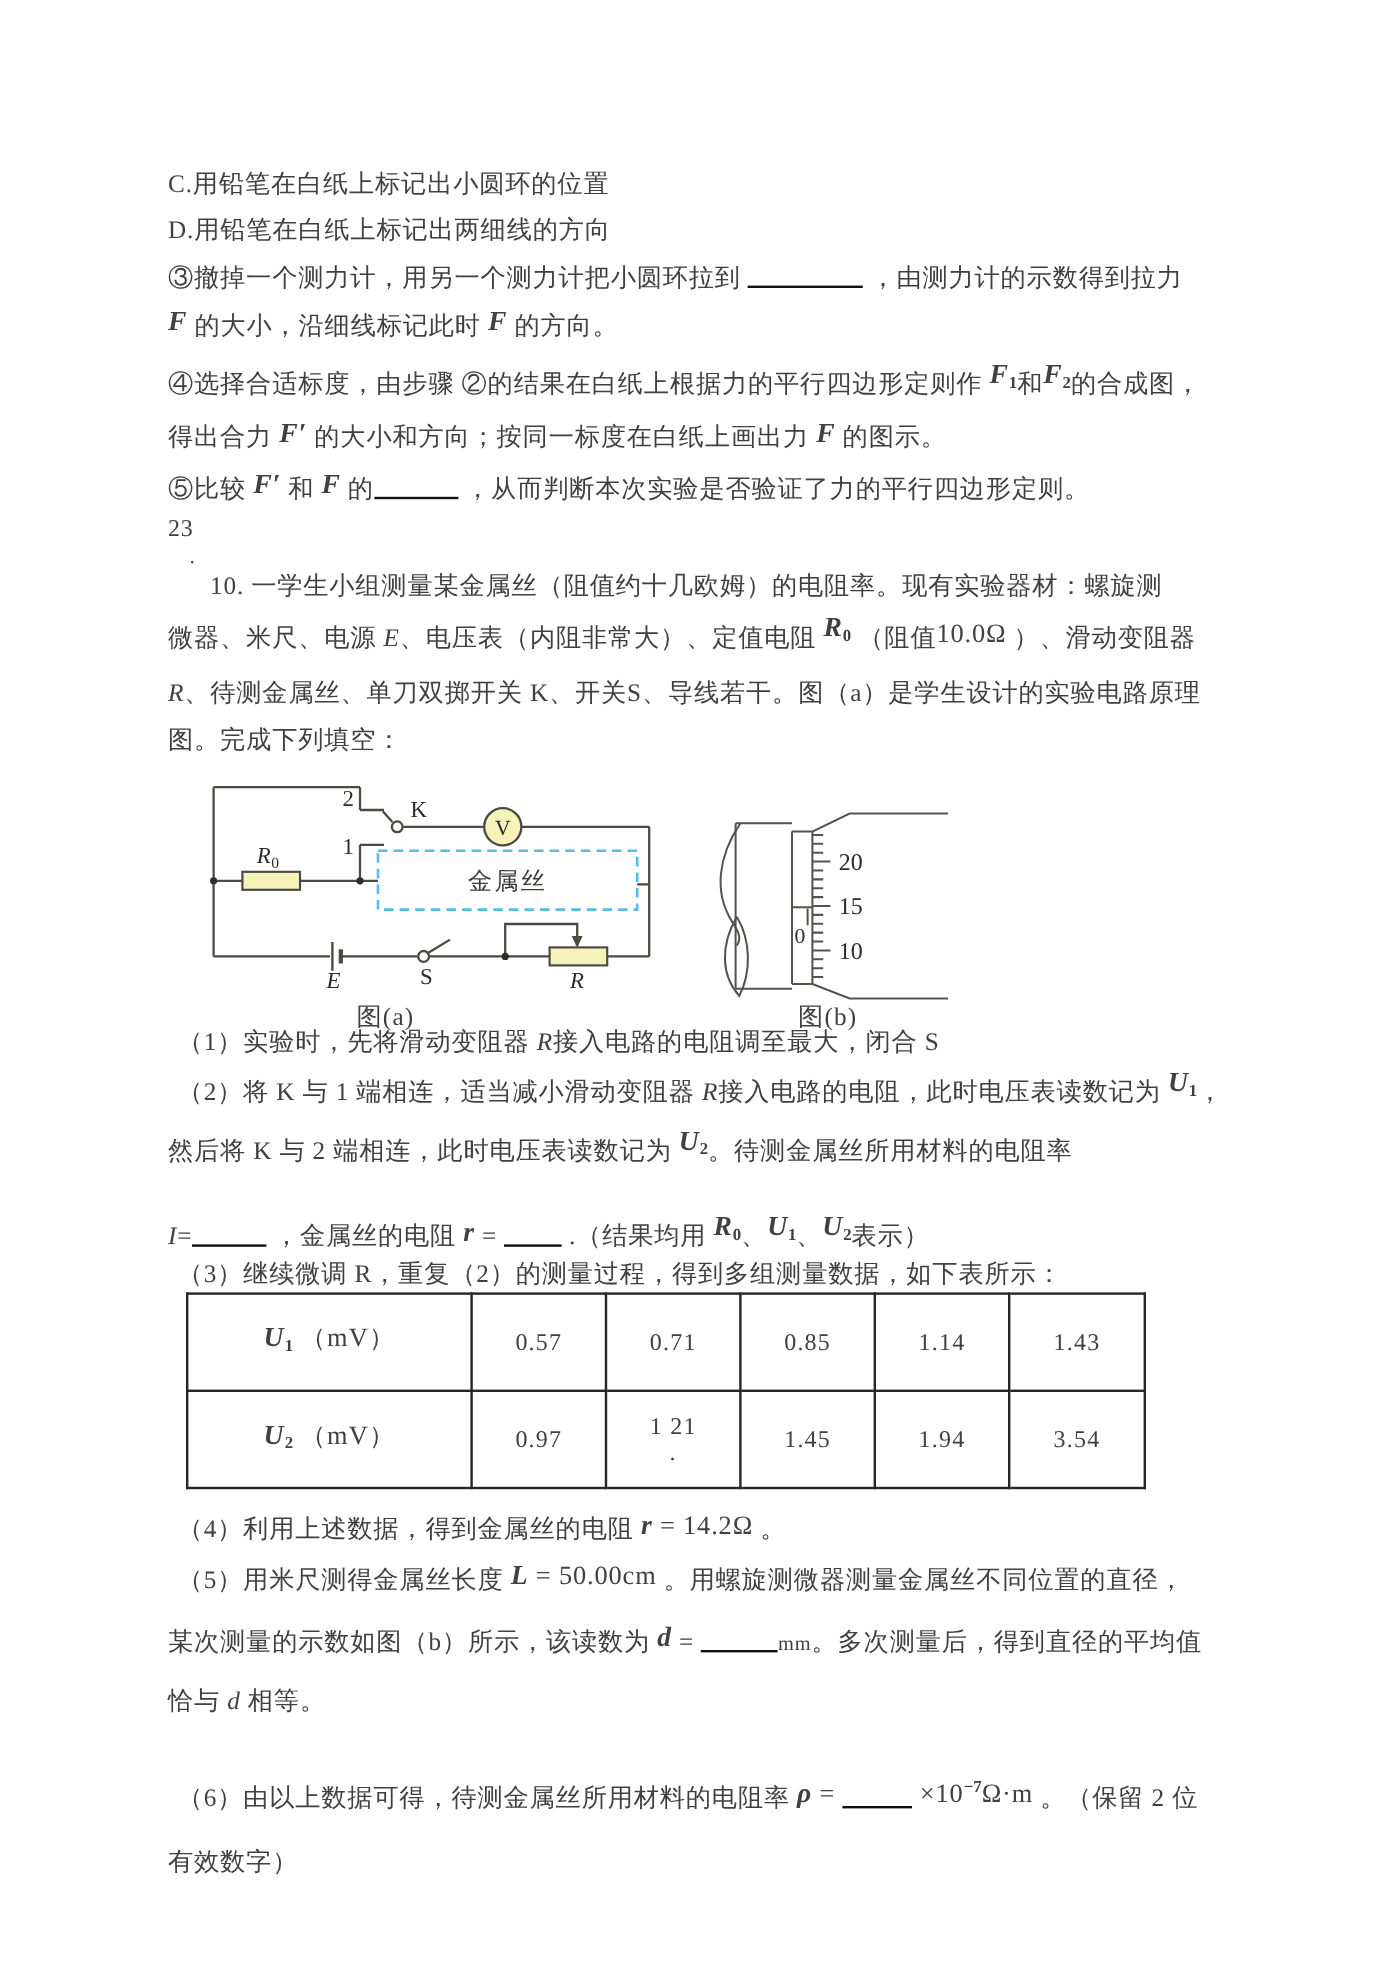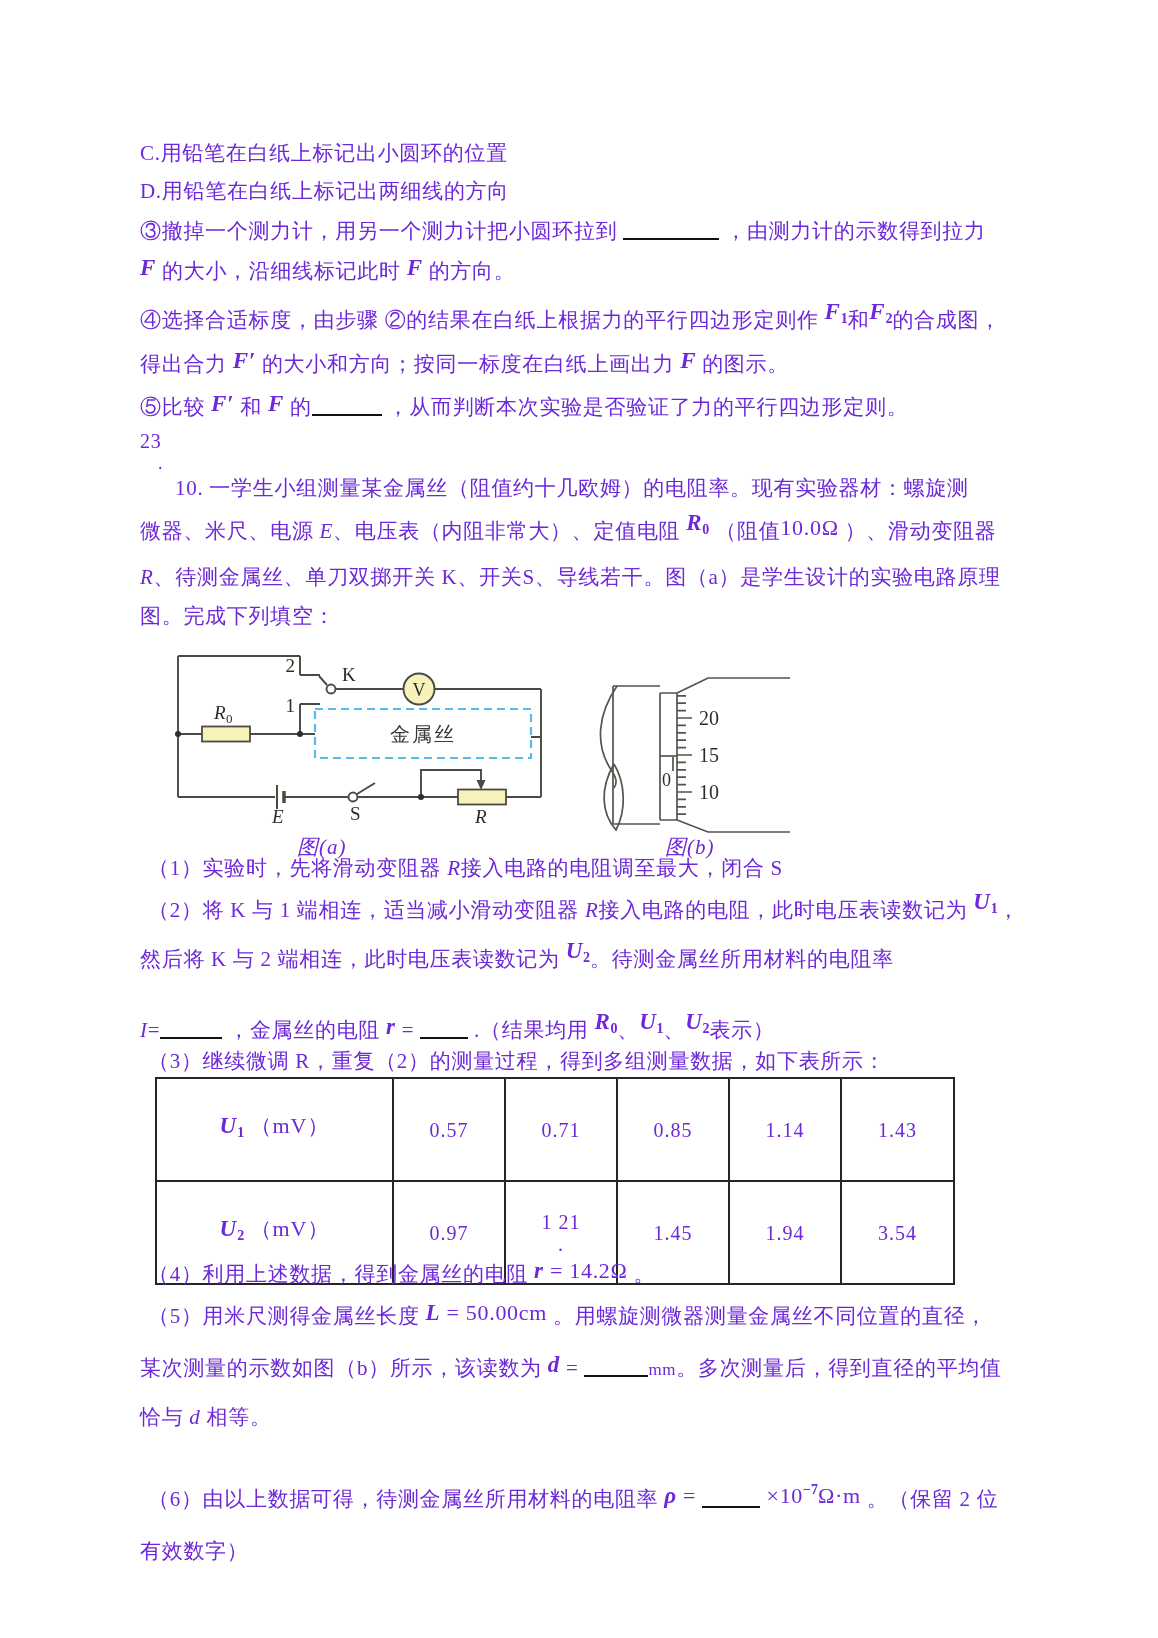--- a/index.html
+++ b/index.html
@@ -1,38 +1,38 @@
 <!DOCTYPE html>
 <html><head>
 <meta charset="utf-8">
 <style>
   html,body{margin:0;padding:0;background:#ffffff;}
   #page{position:relative;width:1158px;height:1638px;background:#ffffff;overflow:hidden;
-        font-family:"Liberation Serif","DejaVu Serif",serif;color:#6d28d9;}
+        font-family:"Liberation Serif","DejaVu Serif",serif;color:#404040;}
   .ln{position:absolute;left:140px;white-space:nowrap;font-size:21px;letter-spacing:0.7px;line-height:30px;}
   .indent1{left:175px;}
   .indent2{left:148px;}
   
   .seg-n{}
   .seg-v{font-style:italic;}
   .seg-bi{font-style:italic;font-weight:700;font-size:23px;}
   .seg-b{font-weight:400;font-size:22px;}
   .seg-sub{font-weight:700;font-size:14px;vertical-align:-4px;letter-spacing:0;}
   .seg-sup{font-weight:700;font-size:14px;vertical-align:9px;letter-spacing:0;}
   .seg-eq{position:relative;top:-3px;}
   .seg-eq2{position:relative;top:-8px;display:inline-block;}
   .seg-blank{display:inline-block;border-bottom:2px solid #111;height:16px;margin-bottom:-2px;}
   .seg-sm{font-size:17px;}
   
   #data-table{position:absolute;left:155px;top:1077px;border-collapse:collapse;table-layout:fixed;}
   #data-table td{border:2px solid #262626;height:79px;text-align:center;vertical-align:middle;
-                 font-size:20px;letter-spacing:1px;white-space:pre-line;line-height:22px;padding:11px;}
+                 font-size:20px;letter-spacing:1px;white-space:pre-line;line-height:22px;padding:0;}
   #data-table td.hdr{font-size:21px;}
   
-  .figcap{position:absolute;font-size:21px;letter-spacing:1px;font-style:italic;}
+  .figcap{position:absolute;font-size:21px;letter-spacing:1px;}
   svg text{font-family:"Liberation Serif","DejaVu Serif",serif;}
 </style>
 </head>
 <body>
 
 <div id="page">
 
   <div class="ln" style="top:138px"><span class="seg-n">C.用铅笔在白纸上标记出小圆环的位置</span></div>
   <div class="ln" style="top:176px"><span class="seg-n">D.用铅笔在白纸上标记出两细线的方向</span></div>
   <div class="ln" style="top:216px"><span class="seg-n">③撤掉一个测力计，用另一个测力计把小圆环拉到 </span><span class="seg-blank" style="width: 96px;"></span><span class="seg-n"> ，由测力计的示数得到拉力</span></div>

